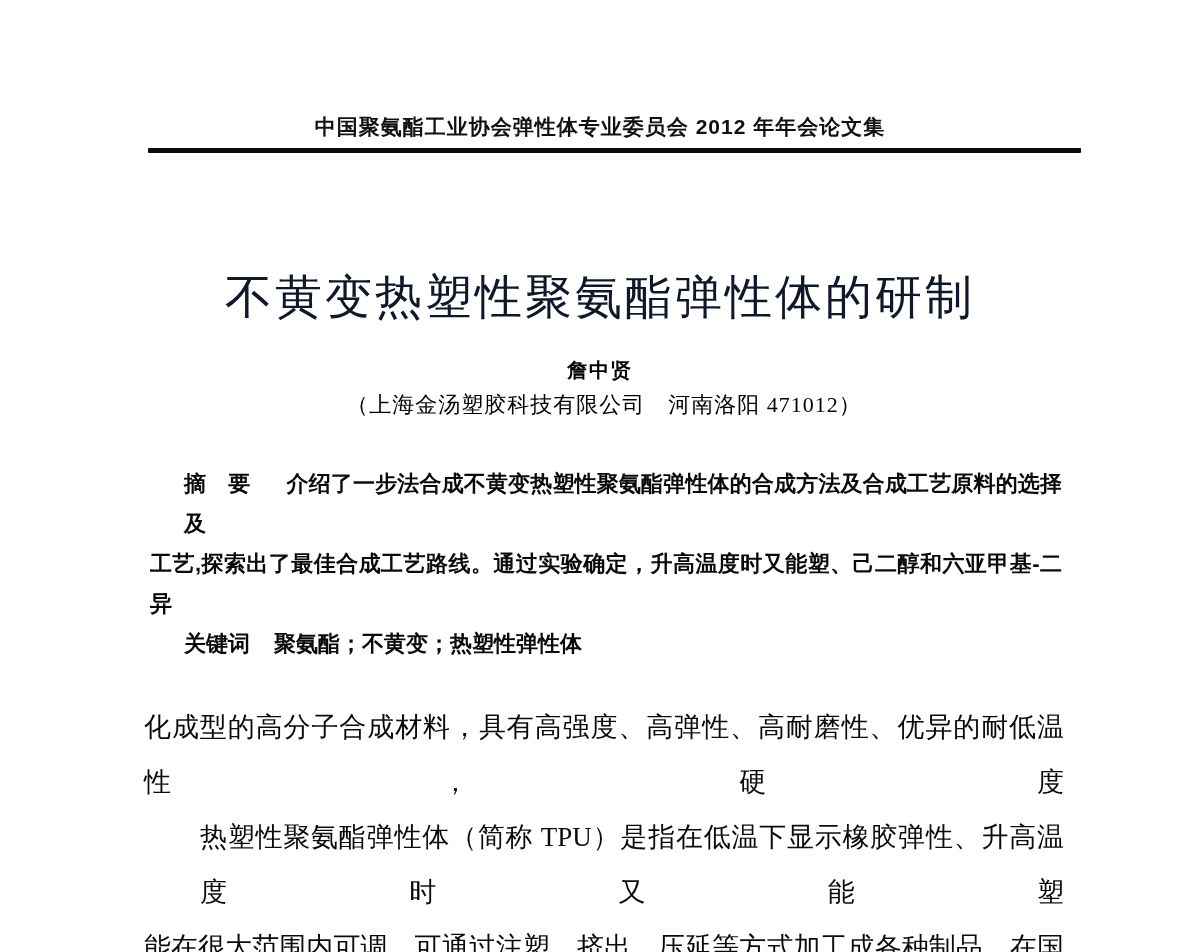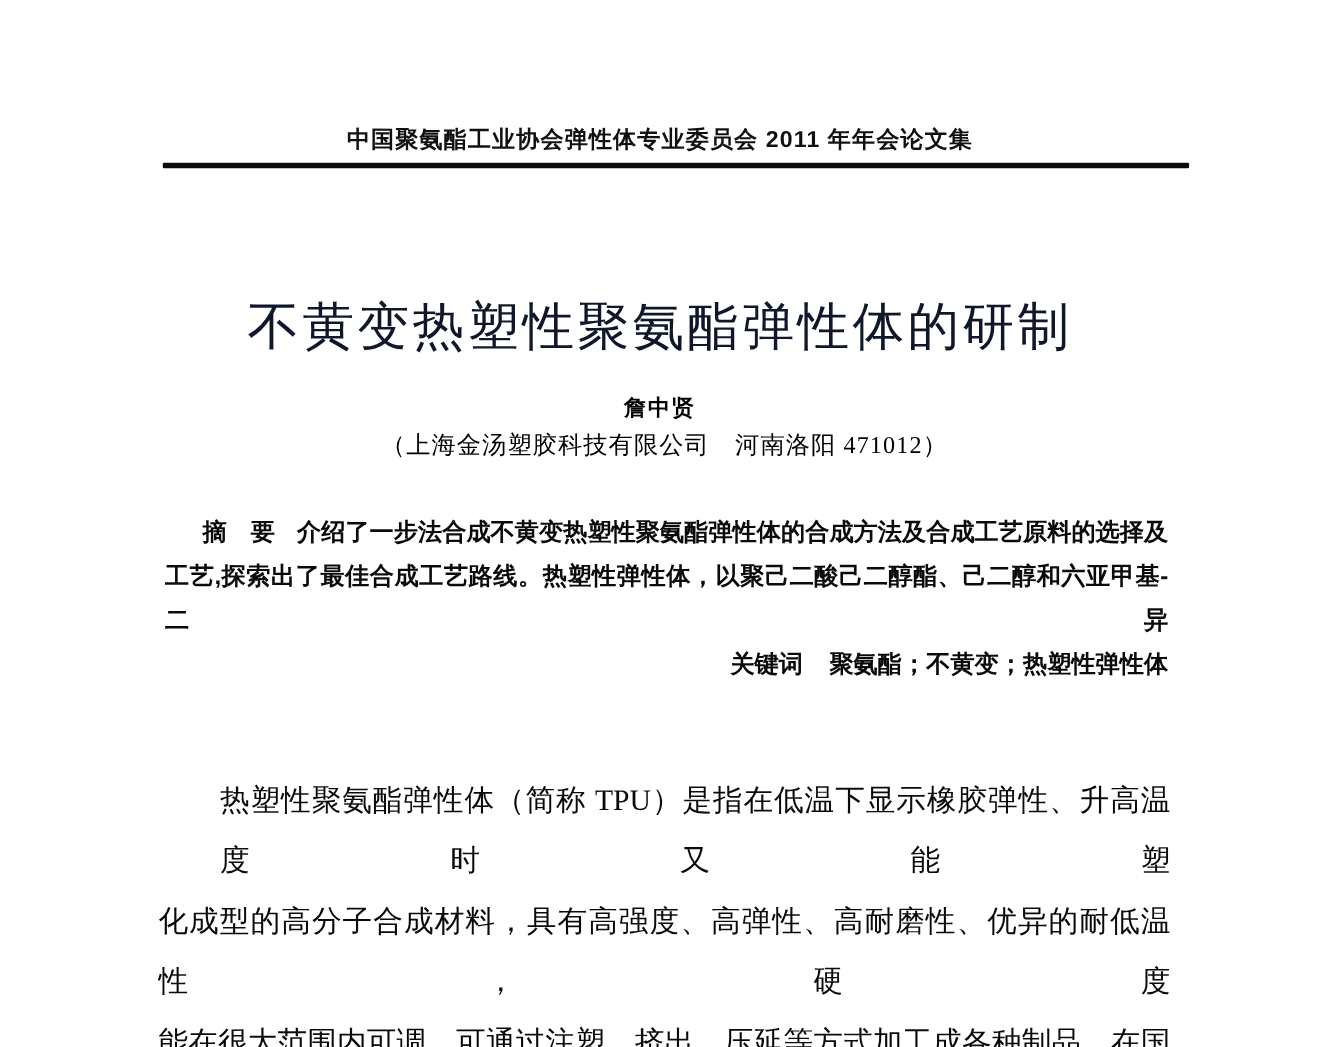--- a/index.html
+++ b/index.html
@@ -55,62 +55,62 @@
     font-family: "Liberation Sans", sans-serif;
     font-size: 22px; font-weight: bold;
     line-height: 40px;
     color: #0a0a0a;
   }
   .abstract .just {
     text-align: justify;
     text-align-last: justify;
   }
   .abstract .first { padding-left: 34px; }
-  .abstract-label { font-weight: bold; margin-right: 20px; white-space: pre; }
-  .keywords-line { padding-left: 34px; text-align: right; }
+  .abstract-label { font-weight: bold; margin-right: 36px; white-space: pre; }
+  .keywords-line { padding-left: 34px; text-align: left; }
   .keywords-label { font-weight: bold; margin-right: 24px; }
 
   .body-text {
     position: absolute; top: 700px; left: 144px; width: 920px;
     font-family: "Liberation Serif", serif;
     font-size: 27px; font-weight: 500;
     line-height: 55px;
     color: #0a0a0a;
   }
   .body-line {
     text-align: justify;
     text-align-last: justify;
   }
   .body-line.first { padding-left: 56px; }
 </style>
 </head>
 <body>
 
 <div class="page">
 
-  <div class="header-line">中国聚氨酯工业协会弹性体专业委员会 2011 年年会论文集</div>
+  <div class="header-line">中国聚氨酯工业协会弹性体专业委员会 2012 年年会论文集</div>
 
   <div class="header-rule"></div>
 
   <h1 class="paper-title">不黄变热塑性聚氨酯弹性体的研制</h1>
 
   <div class="author">詹中贤</div>
 
   <div class="affiliation">（上海金汤塑胶科技有限公司　河南洛阳 471012）</div>
 
   <div class="abstract">
     <div class="just first">
       <span class="abstract-label">摘　要</span><span>介绍了一步法合成不黄变热塑性聚氨酯弹性体的合成方法及合成工艺原料的选择及</span>
     </div>
-    <div class="just">工艺,探索出了最佳合成工艺路线。热塑性弹性体，以聚己二酸己二醇酯、己二醇和六亚甲基-二异</div>
+    <div class="just">工艺,探索出了最佳合成工艺路线。通过实验确定，升高温度时又能塑、己二醇和六亚甲基-二异</div>
     <div class="keywords-line">
       <span class="keywords-label">关键词</span><span>聚氨酯；不黄变；热塑性弹性体</span>
     </div>
   </div>
 
   <div class="body-text">
+    <div class="body-line">化成型的高分子合成材料，具有高强度、高弹性、高耐磨性、优异的耐低温性，硬度</div>
     <div class="body-line first">热塑性聚氨酯弹性体（简称 TPU）是指在低温下显示橡胶弹性、升高温度时又能塑</div>
-    <div class="body-line">化成型的高分子合成材料，具有高强度、高弹性、高耐磨性、优异的耐低温性，硬度</div>
     <div class="body-line">能在很大范围内可调，可通过注塑、挤出、压延等方式加工成各种制品，在国民经济</div>
 
   </div>
 
 </div>
 
 </body></html>

